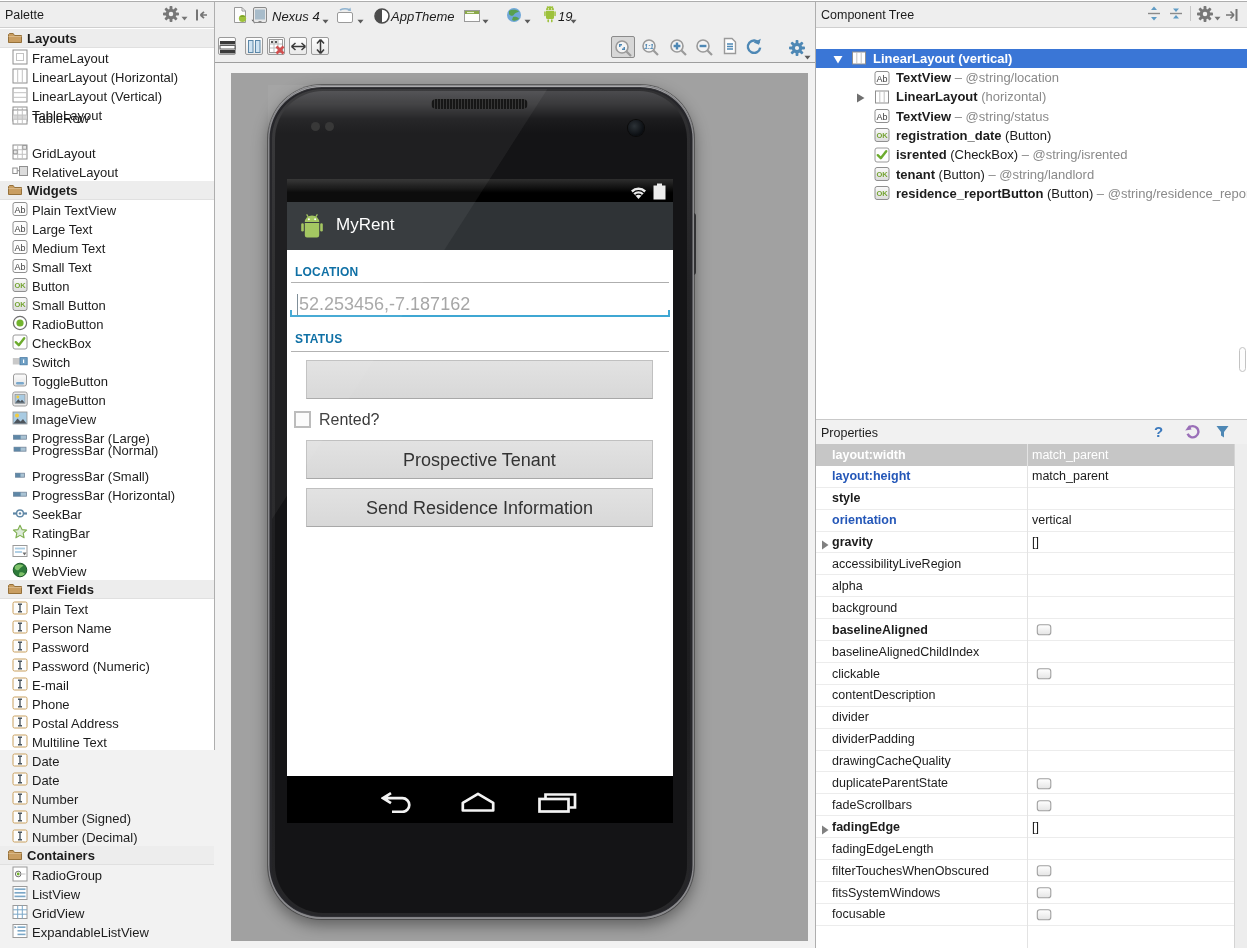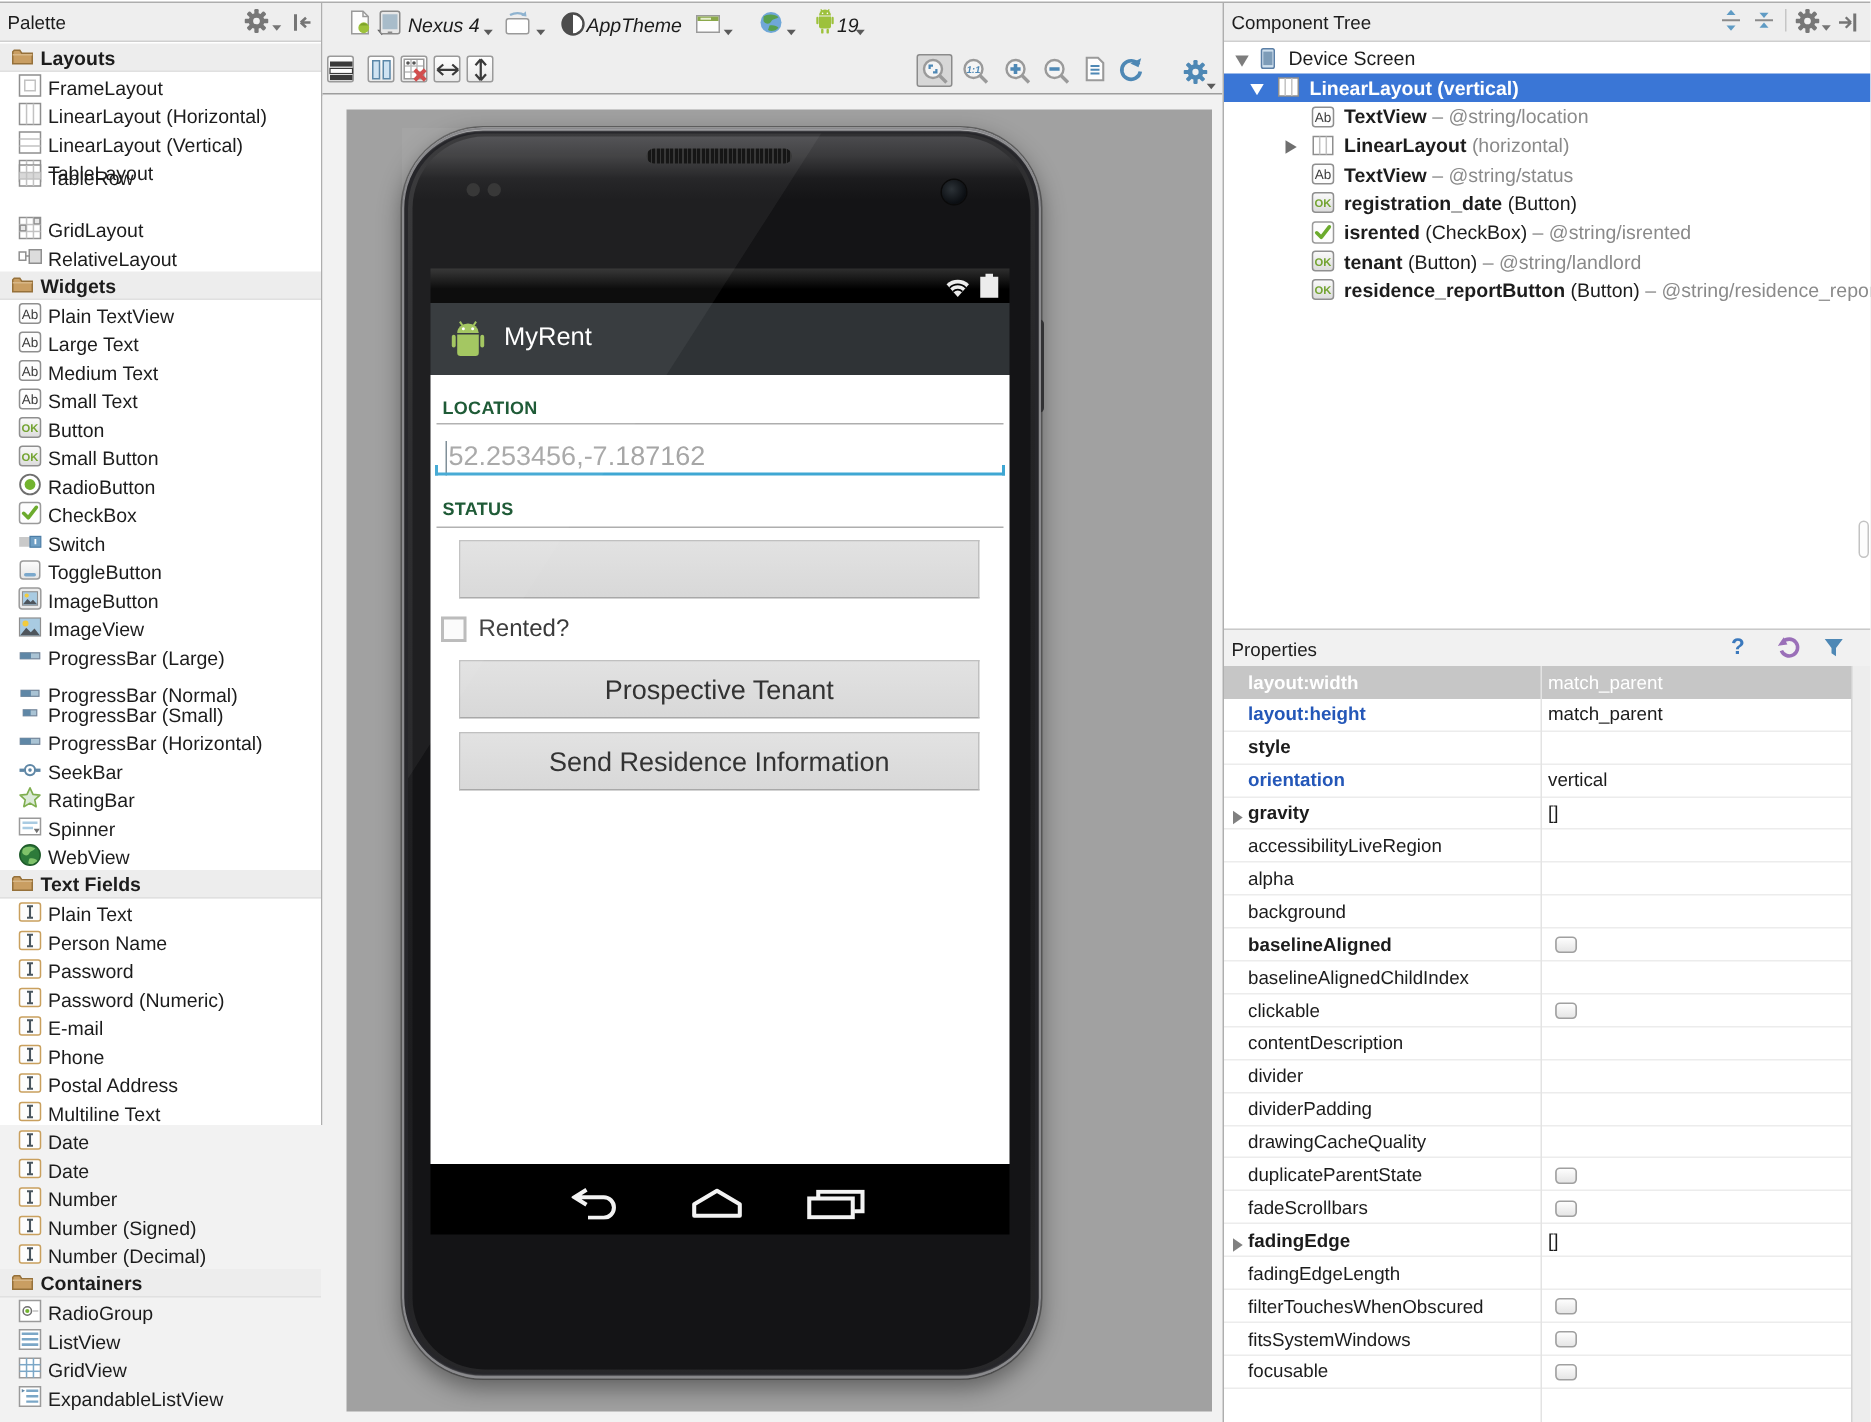--- a/index.html
+++ b/index.html
@@ -36,21 +36,21 @@
 #glass { position:absolute; left:7px; top:6px; right:7px; bottom:6px; background:linear-gradient(#4b4b4e, #3a3a3c 13px, #1c1c1e 28px, #141416 42px); border-radius:48px; overflow:hidden; }
 #sheen { position:absolute; left:0; top:0; width:100%; height:100%; background:rgba(255,255,255,0.05); clip-path:polygon(0 0, 66.2% 0, 0 52.8%); z-index:50; pointer-events:none; }
 .earpiece { position:absolute; left:156px; top:8px; width:97px; height:10px; border-radius:5px; background:repeating-linear-gradient(90deg,#2e2e2e 0 1px,#0a0a0a 1px 3px); }
 .sensor { position:absolute; border-radius:50%; background:#2e2e2e; }
 .fcam { position:absolute; left:353px; top:29px; width:16px; height:16px; border-radius:50%; background:radial-gradient(circle at 40% 38%, #2c3237, #0b0e12 70%); box-shadow:0 0 0 1px #0a0a0a; }
 #statusbar { position:absolute; left:12px; top:88px; width:386px; height:23px; background:linear-gradient(#2e2e2e,#000 60%); }
 #titlebar { position:absolute; left:12px; top:111px; width:386px; height:48px; background:#2f3336; }
 #appcontent { position:absolute; left:12px; top:159px; width:386px; height:526px; background:#fff; }
 #navbar { position:absolute; left:12px; top:685px; width:386px; height:47px; background:#000; }
 
-.alabel { position:absolute; left:8px; font-size:12px; font-weight:bold; color:#14532d; letter-spacing:0.2px;text-align:right; }
+.alabel { position:absolute; left:8px; font-size:12px; font-weight:bold; color:#0369a1; letter-spacing:0.2px;text-align:right; }
 .adiv { position:absolute; left:4px; width:378px; height:1px; background:#aeaeae; }
 .abtn { position:absolute; left:19px; width:347px; background:linear-gradient(#e2e2e2,#d8d8d8); border:1px solid #c0c0c0; border-bottom-color:#a8a8a8; text-align:center; font-size:17px; color:#333; }
 
 
 #rightpanel { position:absolute; left:815px; top:0; width:432px; height:948px; background:#fff; border-left:1px solid #aeaeae; }
 #rightpanel .phead { width:431px; }
 .trow { position:absolute; left:0; width:431px; height:19.3px; font-size:13px; white-space:nowrap; overflow:hidden; display:flex; align-items:center; }
 .trow.sel { background:#3a76d6; color:#fff; }
 .ticon svg { vertical-align:-3px; }
 .tl { margin-left:6px; }
@@ -281,21 +281,21 @@
       </svg>
       <span>ImageView</span>
     </div>
 <div class="pitem" style="top:428.0px">
       <svg width="16" height="16" viewBox="0 0 16 16" style="">
         <rect x="1.5" y="6.2" width="13" height="4" fill="#a9c3d4" stroke="#74859a" stroke-width="0.8"></rect>
         <rect x="1.5" y="6.2" width="7.15" height="4" fill="#5f87a6"></rect>
       </svg>
       <span>ProgressBar (Large)</span>
     </div>
-<div class="pitem" style="top:453px">
+<div class="pitem" style="top:440px">
       <svg width="16" height="16" viewBox="0 0 16 16" style="">
         <rect x="2.0" y="6.2" width="12" height="4" fill="#a9c3d4" stroke="#74859a" stroke-width="0.8"></rect>
         <rect x="2.0" y="6.2" width="6.6000000000000005" height="4" fill="#5f87a6"></rect>
       </svg>
       <span>ProgressBar (Normal)</span>
     </div>
 <div class="pitem" style="top:466.0px">
       <svg width="16" height="16" viewBox="0 0 16 16" style="">
         <rect x="3.5" y="6.2" width="9" height="4" fill="#a9c3d4" stroke="#74859a" stroke-width="0.8"></rect>
         <rect x="3.5" y="6.2" width="4.95" height="4" fill="#5f87a6"></rect>
@@ -733,30 +733,20 @@
           <circle cx="8.0" cy="8.0" r="2.24" fill="#f1f1f1"></circle>
         </svg></span>
     <span style="position:absolute;left:398px;top:11px"><svg width="7" height="5" viewBox="0 0 7 5" style="">
           <path d="M0.5 0.8 L6.5 0.8 L3.5 4.5 Z" fill="#757575"></path>
         </svg></span>
     <span style="position:absolute;left:409px;top:7px"><svg width="16" height="14" viewBox="0 0 16 14" style="">
           <path d="M1 7 H9 M9 7 L5.5 3.5 M9 7 L5.5 10.5" stroke="#757575" stroke-width="1.6" fill="none"></path>
           <line x1="11.5" y1="1" x2="11.5" y2="13" stroke="#757575" stroke-width="2"></line>
         </svg></span>
   </div>
-<div class="trow" style="top:29.3px;">
-      <span style="margin-left:7px"><svg width="10" height="9" viewBox="0 0 10 9" style="">
-          <path d="M0.5 1 L9.5 1 L5 8.5 Z" fill="#7d7d7d"></path>
-        </svg></span>
-      <span class="ticon" style="margin-left:4px"><svg width="16" height="16" viewBox="0 0 16 16" style="">
-          <rect x="4" y="1.5" width="8.5" height="13" rx="1.2" fill="#cfe0ee" stroke="#5b7fa6"></rect>
-          <rect x="5.2" y="3.4" width="6.1" height="9" fill="#7d9cb8"></rect>
-        </svg></span>
-      <span class="tl">Device Screen</span>
-    </div>
 <div class="trow sel" style="top:48.6px;">
       <span style="margin-left:17px"><svg width="10" height="9" viewBox="0 0 10 9" style="">
           <path d="M0.5 1 L9.5 1 L5 8.5 Z" fill="#fff"></path>
         </svg></span>
       <span class="ticon" style="margin-left:8px"><svg width="16" height="16" viewBox="0 0 16 16" style="">
           <rect x="1.5" y="2" width="13" height="12" fill="#fff" stroke="#8f8f8f"></rect>
           <line x1="5.8" y1="2" x2="5.8" y2="14" stroke="#c2c2c2"></line>
           <line x1="10.2" y1="2" x2="10.2" y2="14" stroke="#c2c2c2"></line>
         </svg></span>
       <span class="tl" style="color:#fff;font-weight:bold">LinearLayout (vertical)</span>

